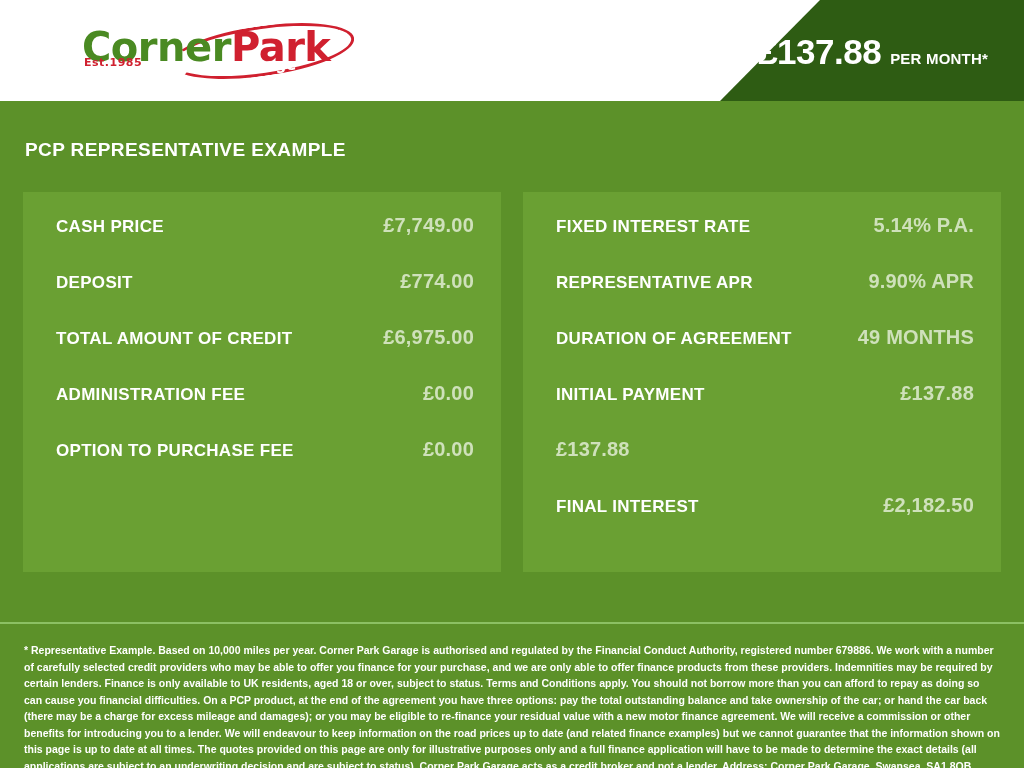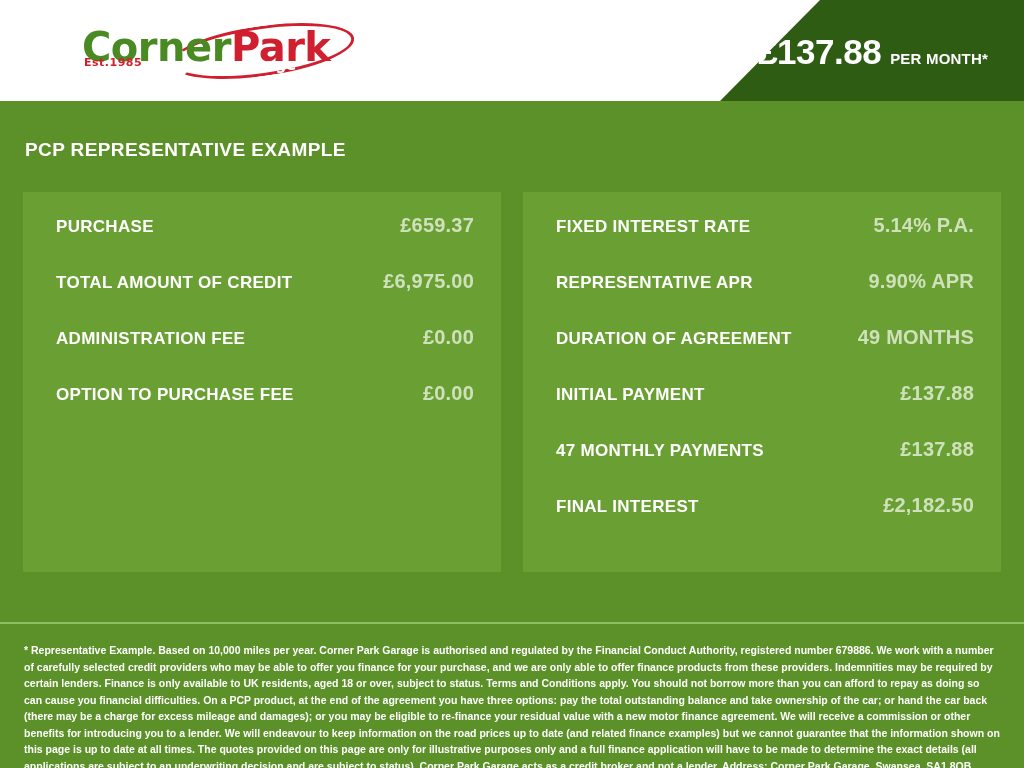--- a/index.html
+++ b/index.html
@@ -190,22 +190,26 @@
     </div>
   </div>
 
   <div class="body-area">
     <div class="section-title">PCP REPRESENTATIVE EXAMPLE</div>
 
     <div class="panels">
 
       <div class="panel">
         <div class="row">
-          <span class="row-label">PURCHASE</span>
-          <span class="row-value">£659.37</span>
+          <span class="row-label">CASH PRICE</span>
+          <span class="row-value">£7,749.00</span>
+        </div>
+        <div class="row">
+          <span class="row-label">DEPOSIT</span>
+          <span class="row-value">£774.00</span>
         </div>
         <div class="row">
           <span class="row-label">TOTAL AMOUNT OF CREDIT</span>
           <span class="row-value">£6,975.00</span>
         </div>
         <div class="row">
           <span class="row-label">ADMINISTRATION FEE</span>
           <span class="row-value">£0.00</span>
         </div>
         <div class="row">
@@ -225,21 +229,20 @@
         </div>
         <div class="row">
           <span class="row-label">DURATION OF AGREEMENT</span>
           <span class="row-value">49 MONTHS</span>
         </div>
         <div class="row">
           <span class="row-label">INITIAL PAYMENT</span>
           <span class="row-value">£137.88</span>
         </div>
         <div class="row">
-          <span class="row-label">47 MONTHLY PAYMENTS</span>
           <span class="row-value">£137.88</span>
         </div>
         <div class="row">
           <span class="row-label">FINAL INTEREST</span>
           <span class="row-value">£2,182.50</span>
         </div>
       </div>
 
     </div>
   </div>

